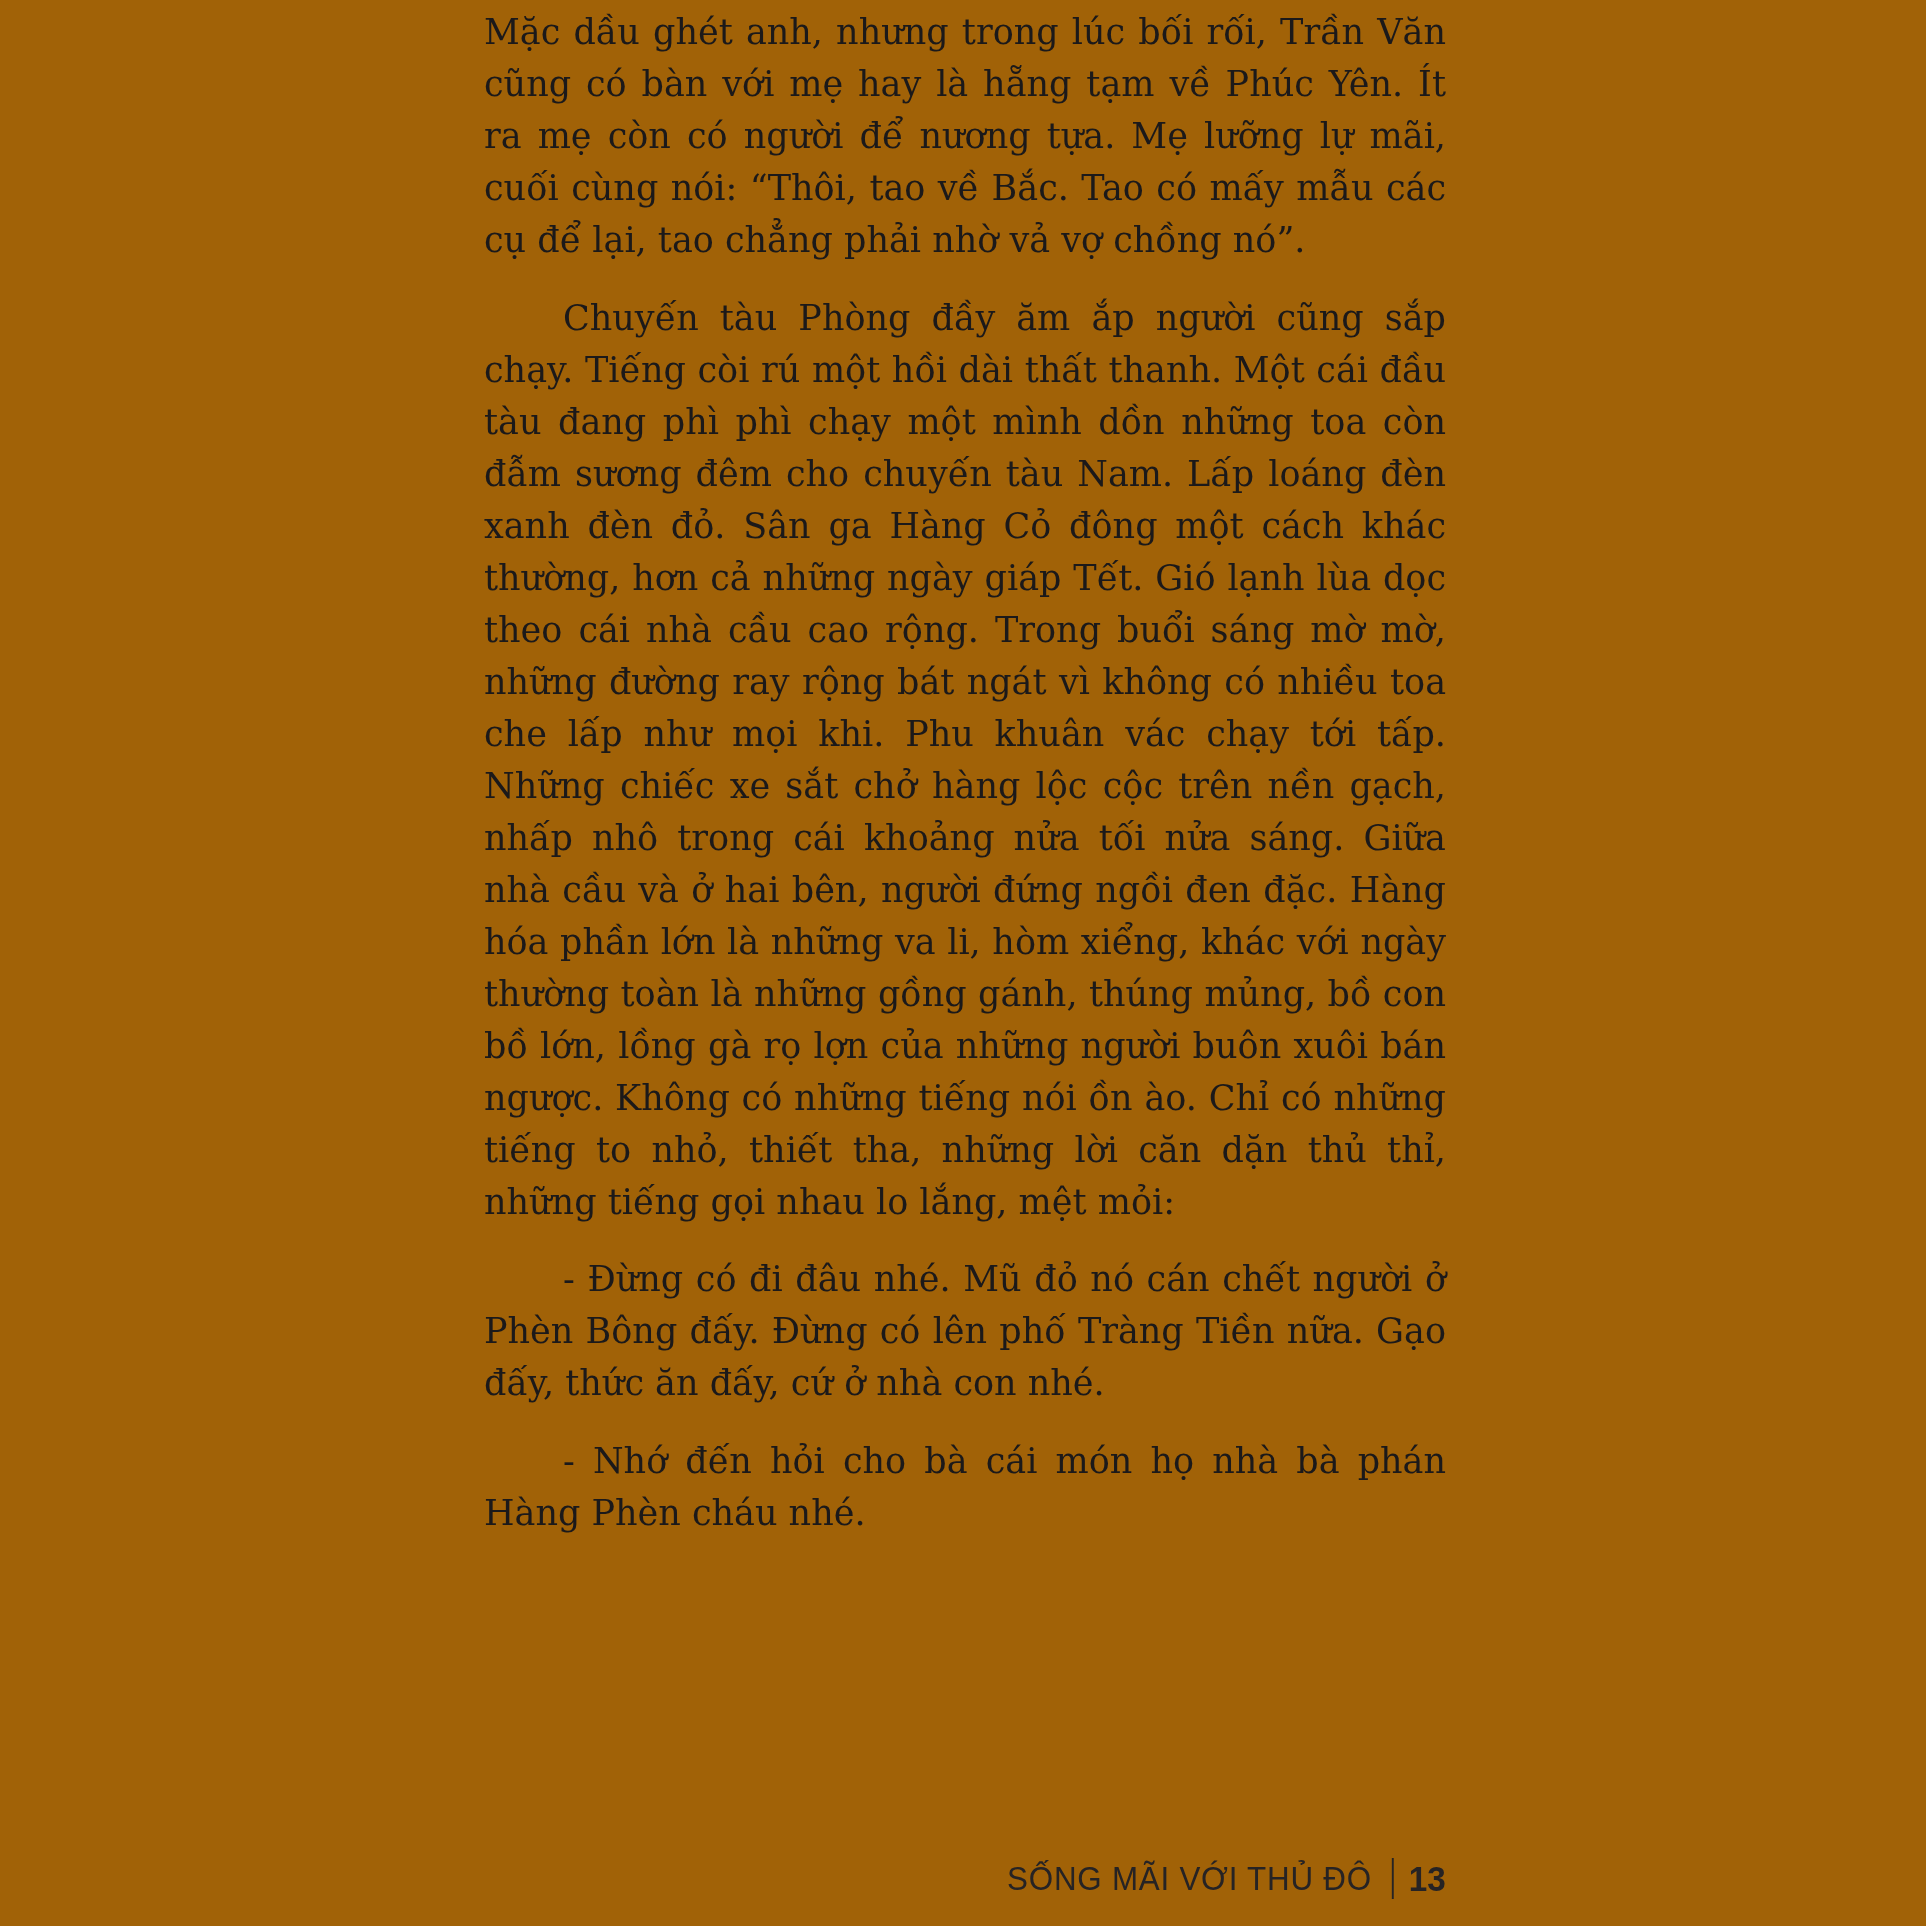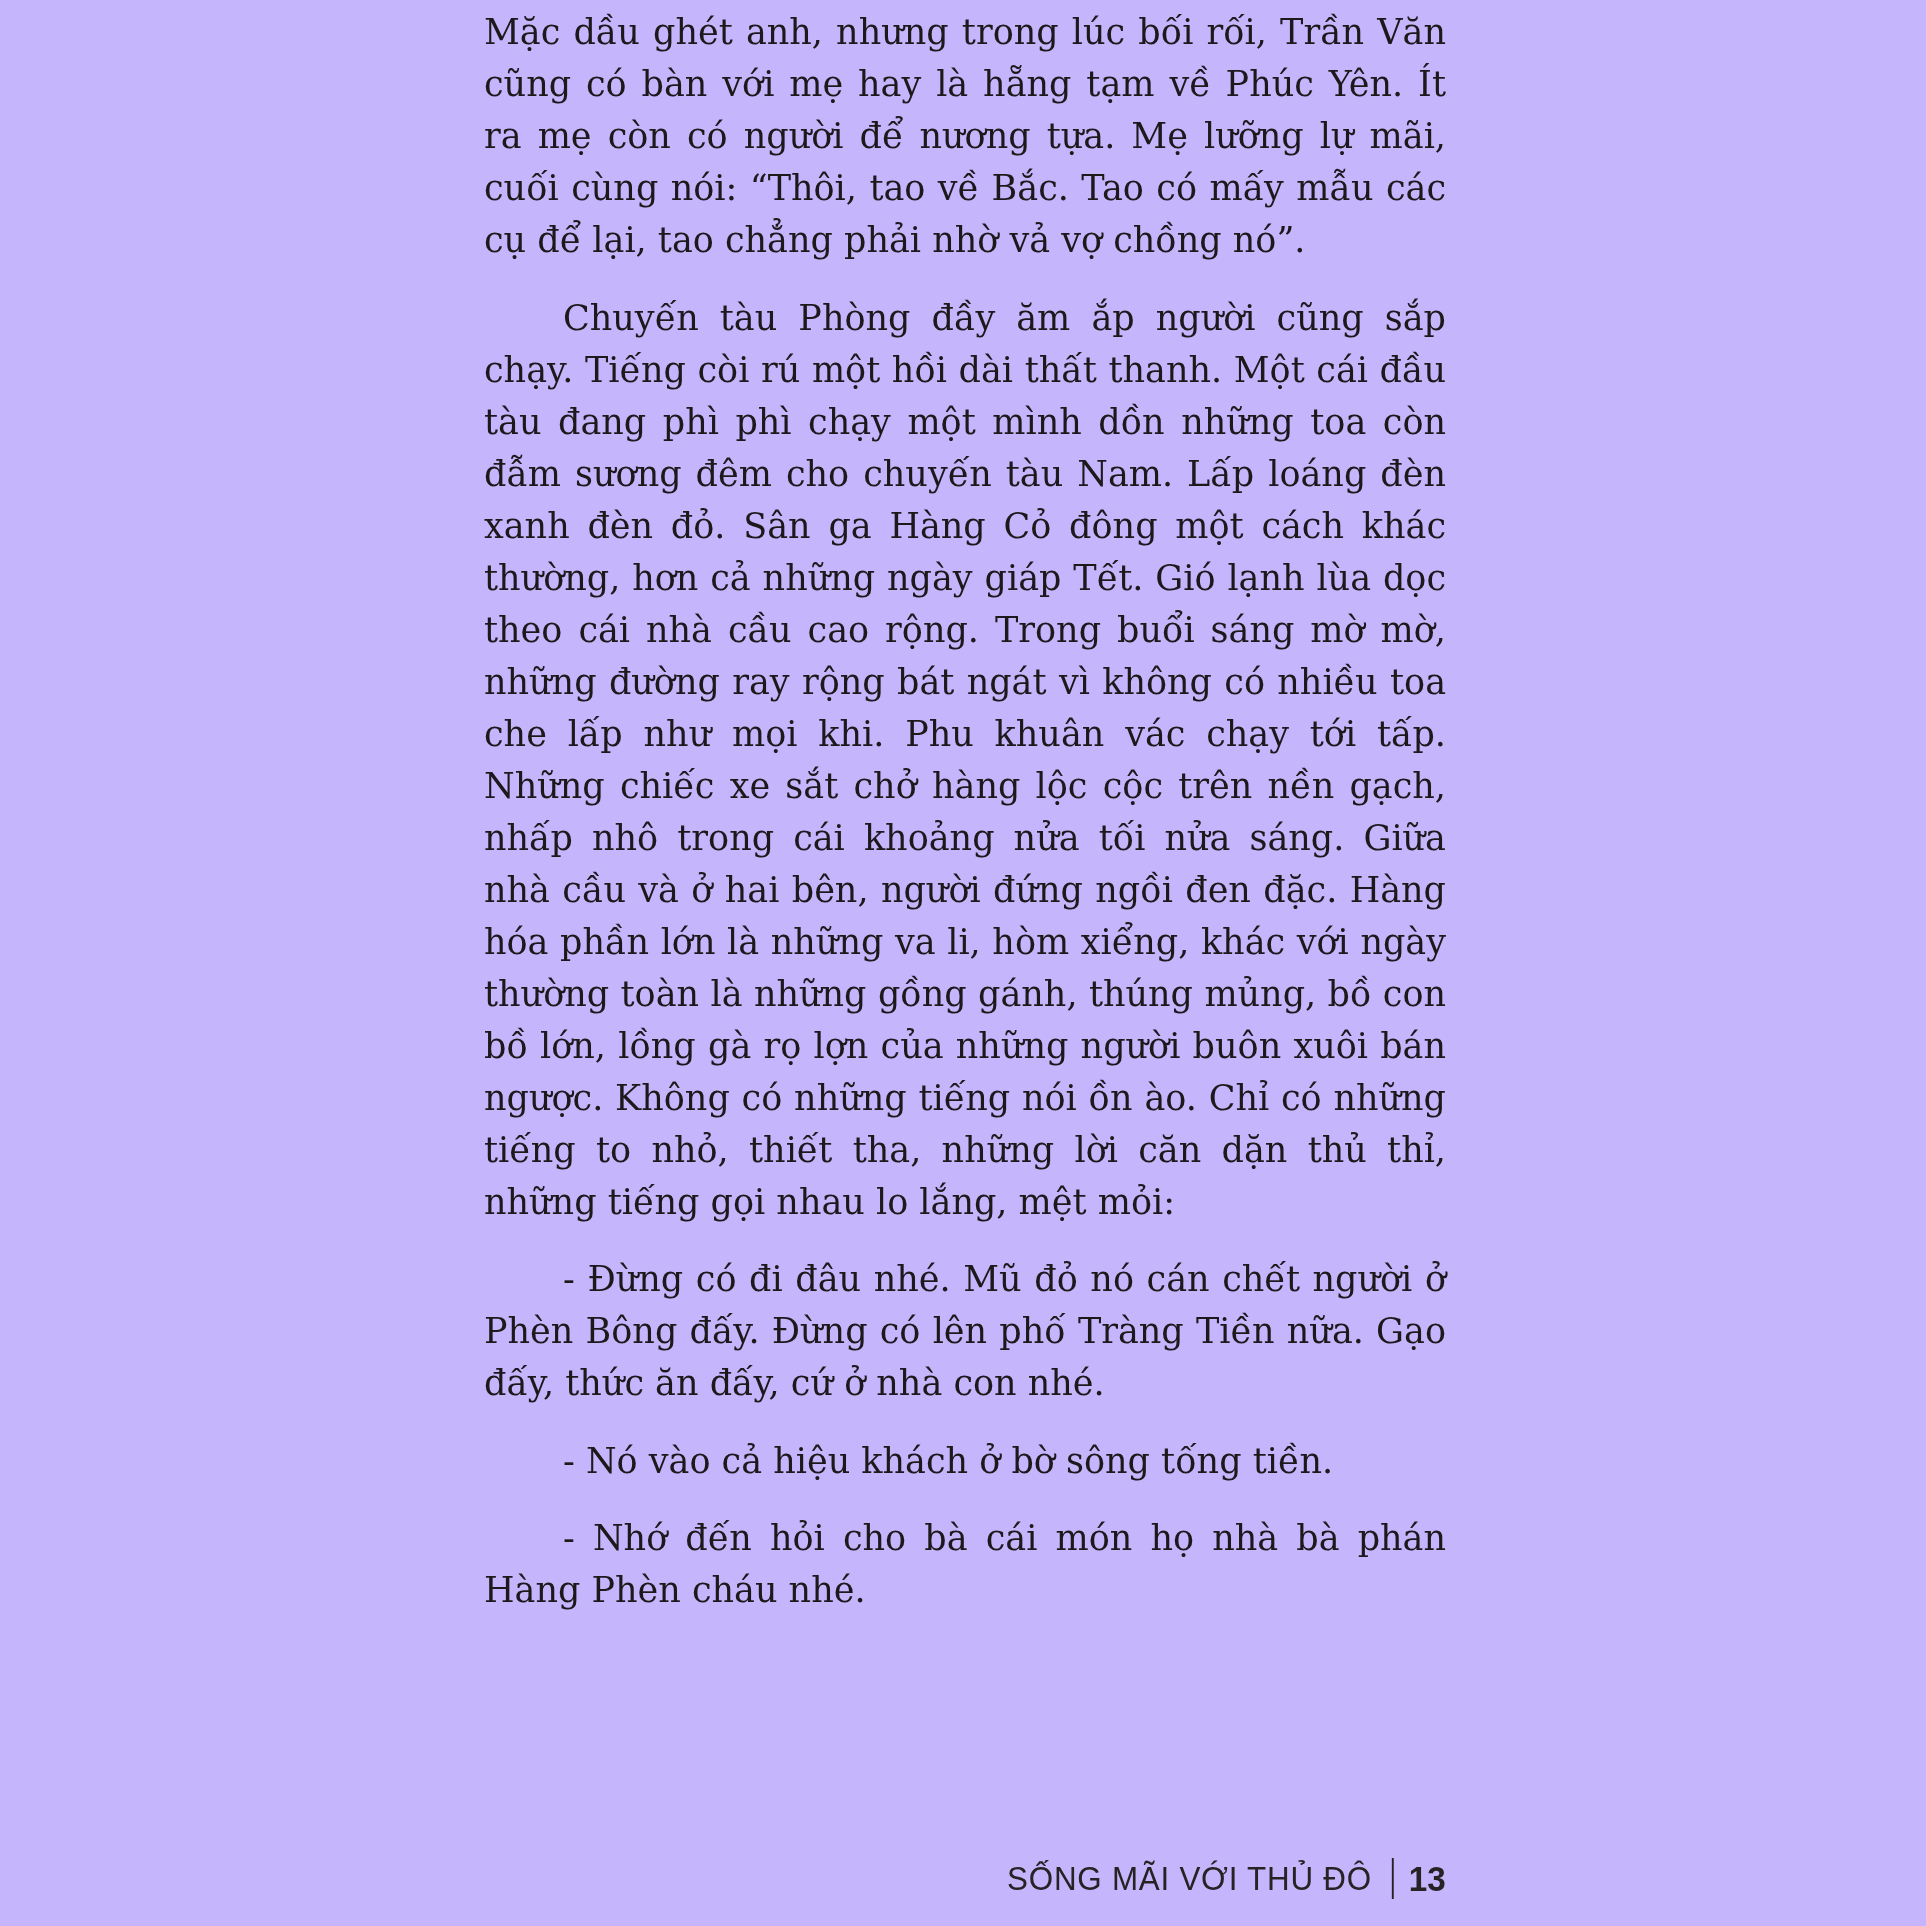--- a/index.html
+++ b/index.html
@@ -4,21 +4,21 @@
 <style>
   html, body {
     margin: 0;
     padding: 0;
     background: #ffffff;
   }
   .page {
     position: relative;
     width: 1926px;
     height: 1926px;
-    background: #c4b5fd;
+    background: #a16207;
     overflow: hidden;
     font-family: "DejaVu Serif", "Liberation Serif", serif;
   }
   .text-block {
     position: absolute;
     left: 484px;
     top: 6.4px;
     width: 962px;
   }
   .para {
@@ -65,21 +65,20 @@
 </head>
 <body>
 
 <div class="page">
 
   <div class="text-block">
 
   <p class="para no-indent">Mặc dầu ghét anh, nhưng trong lúc bối rối, Trần Văn cũng có bàn với mẹ hay là hẵng tạm về Phúc Yên. Ít ra mẹ còn có người để nương tựa. Mẹ lưỡng lự mãi, cuối cùng nói: “Thôi, tao về Bắc. Tao có mấy mẫu các cụ để lại, tao chẳng phải nhờ vả vợ chồng nó”.</p>
       <p class="para">Chuyến tàu Phòng đầy ăm ắp người cũng sắp chạy. Tiếng còi rú một hồi dài thất thanh. Một cái đầu tàu đang phì phì chạy một mình dồn những toa còn đẫm sương đêm cho chuyến tàu Nam. Lấp loáng đèn xanh đèn đỏ. Sân ga Hàng Cỏ đông một cách khác thường, hơn cả những ngày giáp Tết. Gió lạnh lùa dọc theo cái nhà cầu cao rộng. Trong buổi sáng mờ mờ, những đường ray rộng bát ngát vì không có nhiều toa che lấp như mọi khi. Phu khuân vác chạy tới tấp. Những chiếc xe sắt chở hàng lộc cộc trên nền gạch, nhấp nhô trong cái khoảng nửa tối nửa sáng. Giữa nhà cầu và ở hai bên, người đứng ngồi đen đặc. Hàng hóa phần lớn là những va li, hòm xiểng, khác với ngày thường toàn là những gồng gánh, thúng mủng, bồ con bồ lớn, lồng gà rọ lợn của những người buôn xuôi bán ngược. Không có những tiếng nói ồn ào. Chỉ có những tiếng to nhỏ, thiết tha, những lời căn dặn thủ thỉ, những tiếng gọi nhau lo lắng, mệt mỏi:</p>
       <p class="para">- Đừng có đi đâu nhé. Mũ đỏ nó cán chết người ở Phèn Bông đấy. Đừng có lên phố Tràng Tiền nữa. Gạo đấy, thức ăn đấy, cứ ở nhà con nhé.</p>
-      <p class="para">- Nó vào cả hiệu khách ở bờ sông tống tiền.</p>
       <p class="para">- Nhớ đến hỏi cho bà cái món họ nhà bà phán Hàng Phèn cháu nhé.</p>
     </div>
 
   <div class="footer">
     <span class="footer-title">SỐNG MÃI VỚI THỦ ĐÔ</span>
     <span class="footer-sep"></span>
     <span class="footer-page">13</span>
   </div>
 
 </div>

